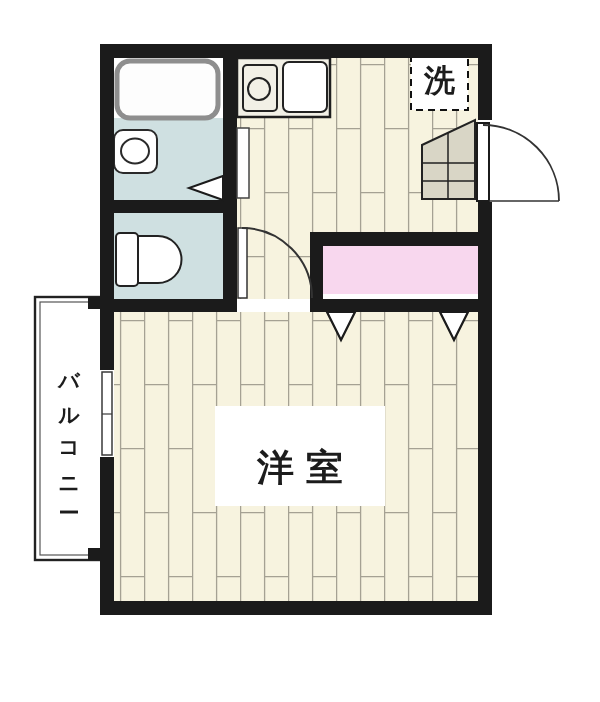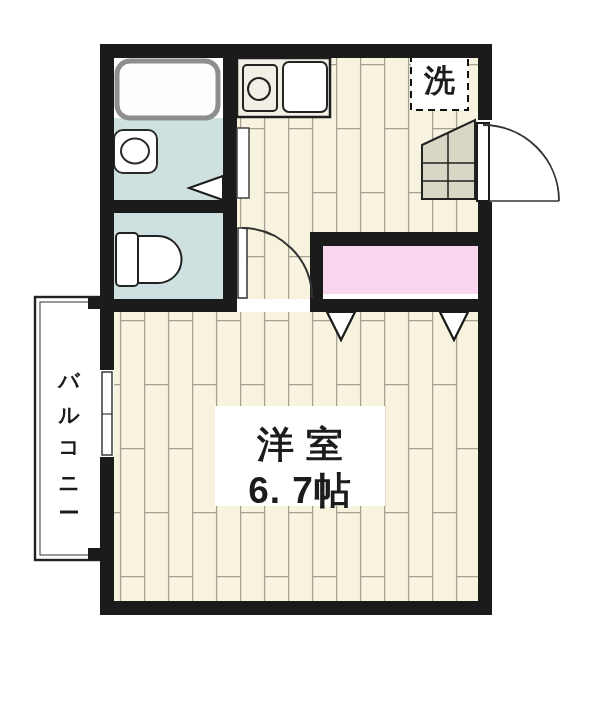--- a/index.html
+++ b/index.html
@@ -100,16 +100,15 @@
     <line x1="489" y1="201" x2="559" y2="201" stroke="#333333" stroke-width="1.5"></line>
 
     <rect x="100" y="370" width="14" height="87" fill="#ffffff"></rect>
     <rect x="102" y="372" width="10" height="83" fill="#ffffff" stroke="#3a3a3a" stroke-width="1.5"></rect>
     <line x1="102" y1="414" x2="112" y2="414" stroke="#3a3a3a" stroke-width="1.2"></line>
   </svg>
 
   <div class="lbl" id="washer-label">洗</div>
   <div class="lbl" id="room-label">
     <div class="room-name">洋室</div>
-    <div class="room-size">6. 7帖</div>
   </div>
   <div class="lbl" id="balcony-label">バルコニー</div>
 </div>
 
 </body></html>

